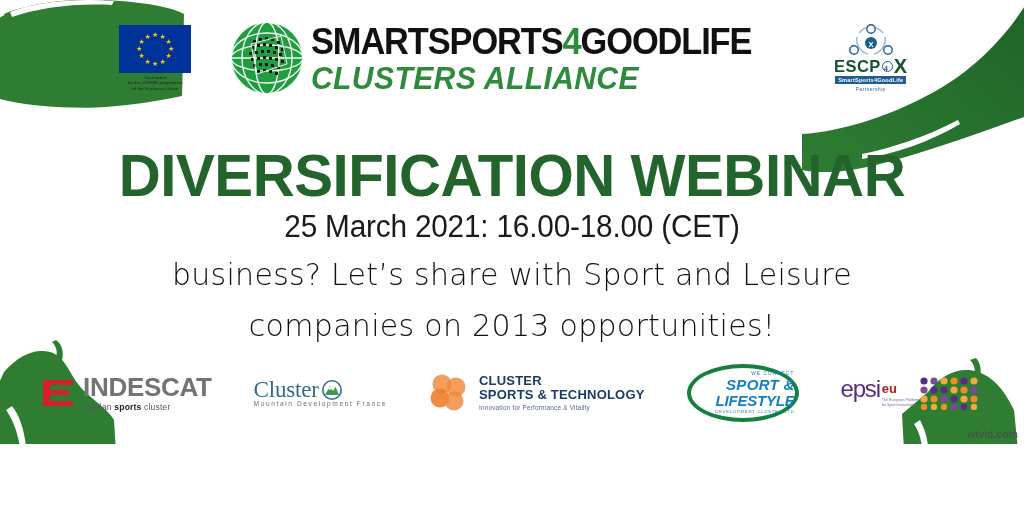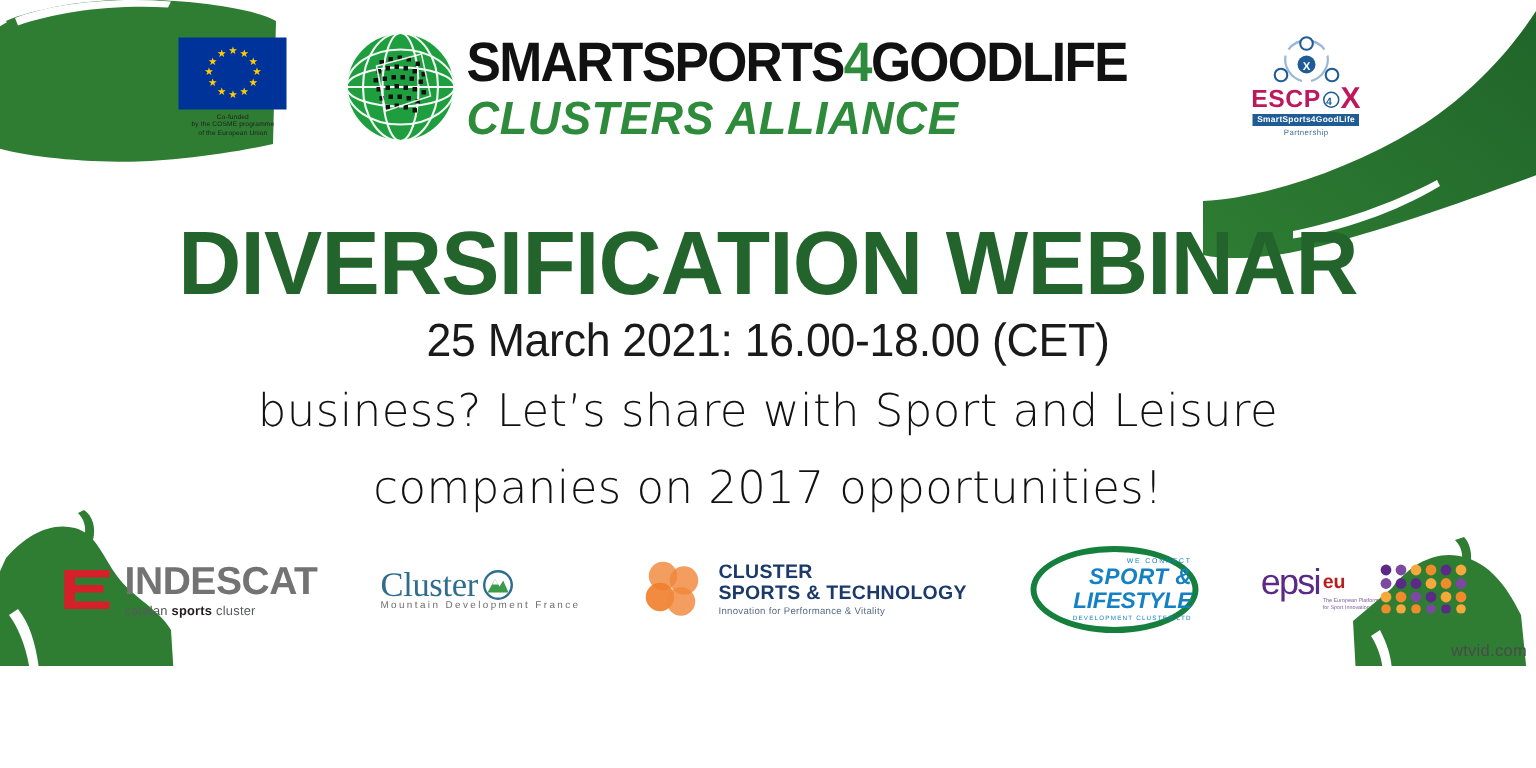--- a/index.html
+++ b/index.html
@@ -117,21 +117,21 @@
     display: flex;
     flex-direction: column;
     align-items: center;
     width: 92px;
     margin-left: 14px;
   }
   .escp-mark { width: 46px; height: 34px; }
   .escp-word {
     font-weight: bold;
     font-size: 16.5px;
-    color: #be185d;
+    color: #14532d;
     letter-spacing: 0.4px;
     line-height: 17px;
     display: flex;
     align-items: center;
   }
   .escp-word .bigx { font-size: 20px; }
   .escp-dot {
     display: inline-block;
     width: 9px; height: 9px;
     border: 1.3px solid #1F5C96;
@@ -481,21 +481,21 @@
       <div class="escp-bar">SmartSports4GoodLife</div>
       <div class="escp-sub">Partnership</div>
     </div>
   </div>
 
   <div class="title">DIVERSIFICATION WEBINAR</div>
   <div class="subtitle">25 March 2021: 16.00-18.00 (CET)</div>
 
   <div class="body-text">
     <span class="ln">business? Let’s share with Sport and Leisure</span>
-    <span class="ln">companies on 2017 opportunities!</span>
+    <span class="ln">companies on 2013 opportunities!</span>
   </div>
 
   <div class="partners">
 
     <div class="partner indescat">
       <div class="indescat-mark">
         <svg width="34" height="30" viewBox="0 0 34 30">
           <path d="M2,2 H32 V7 H9 V12 H28 V17 H9 V23 H32 V28 H2 Z" fill="#D5202A"></path>
           <rect x="2" y="2" width="4" height="26" fill="#D5202A"></rect>
         </svg>

